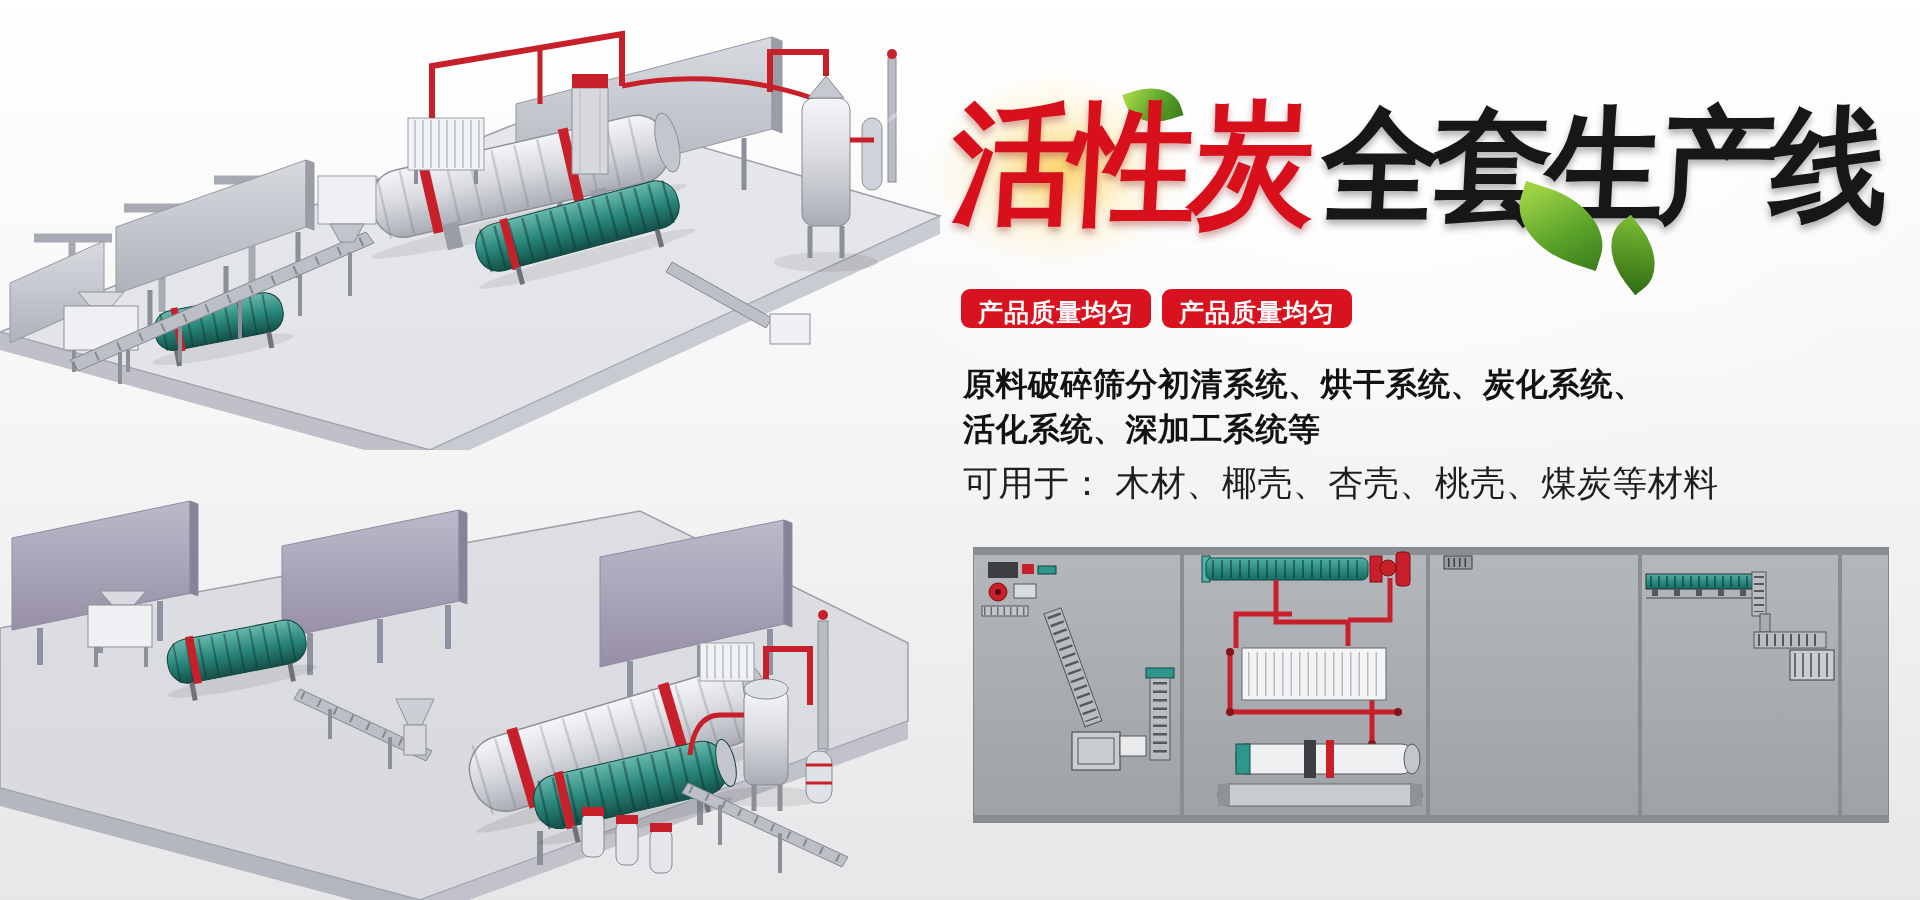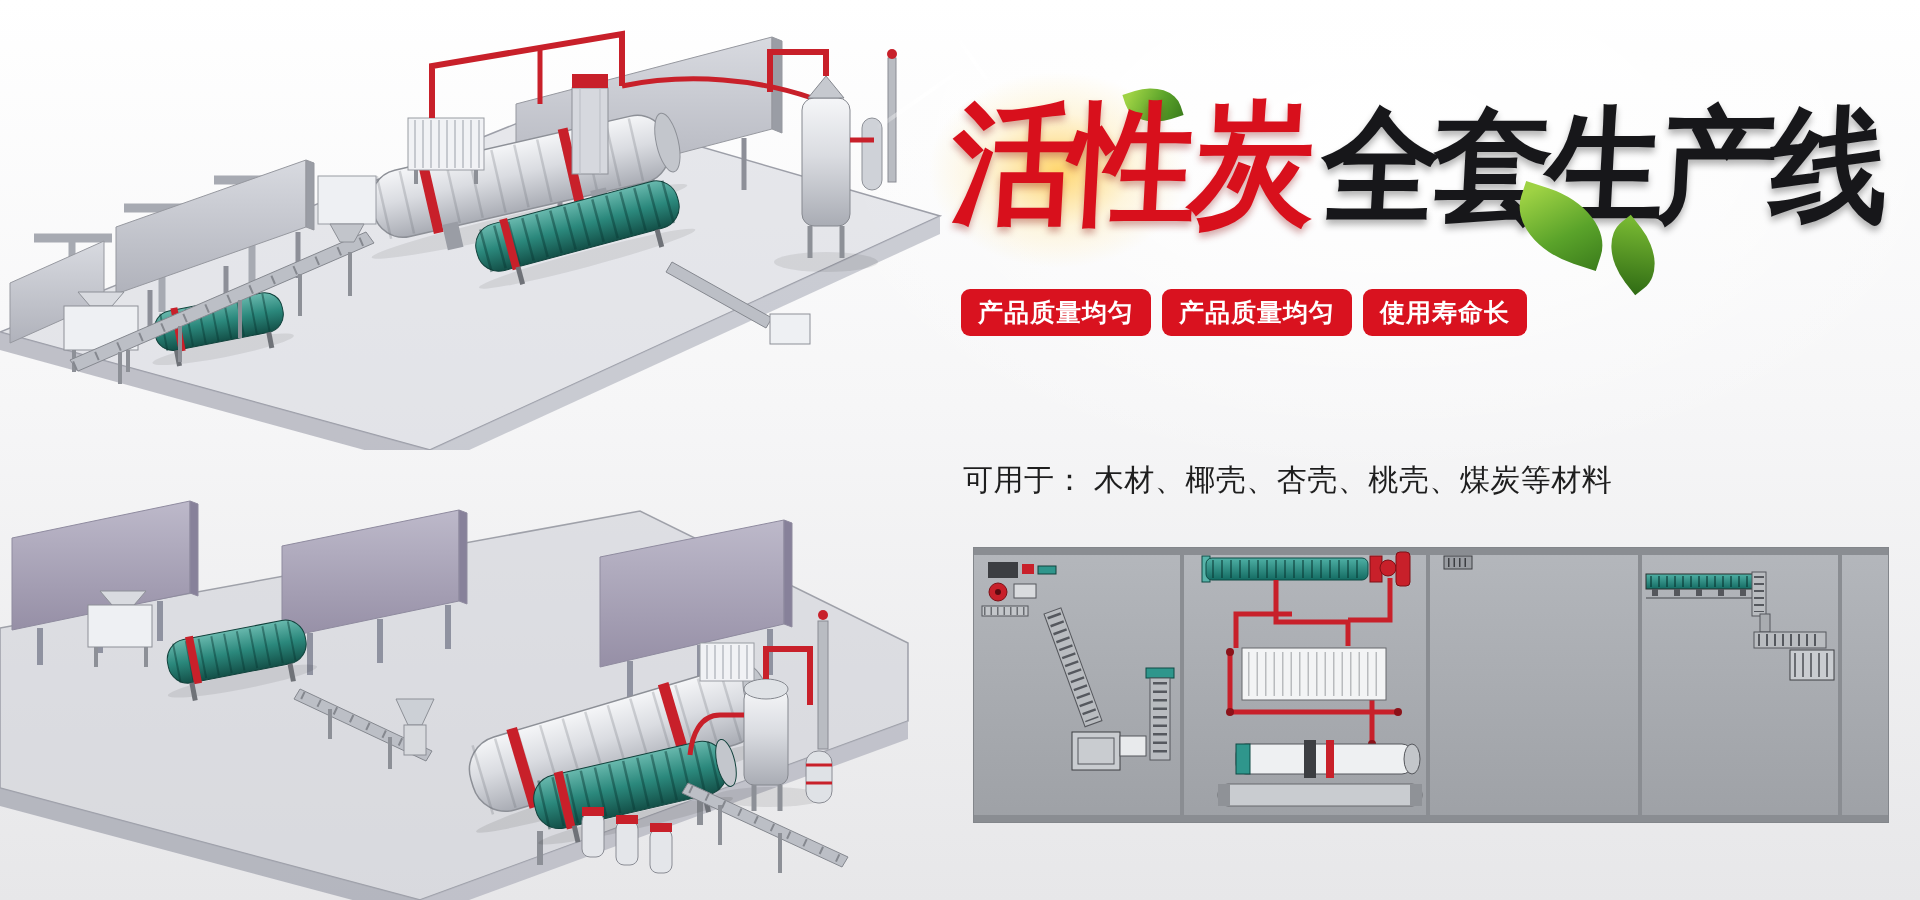--- a/index.html
+++ b/index.html
@@ -19,24 +19,24 @@
 .title-row{position:absolute;left:956px;top:94px;white-space:nowrap;
   transform:skewX(-3deg) scaleX(0.95);transform-origin:left top;}
 .title-red,.title-black{font-family:"DejaVu Serif", serif;font-weight:bold;line-height:1.05;display:inline-block;}
 .title-red{font-size:132px;color:#d8101c;letter-spacing:-7px;text-shadow:0 5px 8px rgba(140,16,16,0.35);}
 .title-black{font-size:125px;color:#17171a;letter-spacing:-7px;margin-left:14px;text-shadow:0 5px 8px rgba(0,0,0,0.30);}
 .leaf{position:absolute;border-radius:0 75% 0 75%;background:linear-gradient(135deg,#9ed244 10%,#5aa32a 60%,#3c7d1c);}
 .leaf1{left:1127px;top:86px;width:52px;height:38px;transform:rotate(-18deg);}
 .leaf2{left:1514px;top:194px;width:94px;height:64px;transform:rotate(18deg);}
 .leaf3{left:1600px;top:232px;width:66px;height:46px;transform:rotate(52deg);background:linear-gradient(135deg,#7cbd34,#2f6b14);}
 .badges{position:absolute;left:961px;top:289px;display:flex;gap:11px;}
-.badge{display:block;background:#d9121f;color:#fff;font-weight:bold;font-size:25px;height:47px;line-height:47px;
+.badge{display:block;background:#d9121f;color:#fff;font-weight:bold;font-size:25px;height:39px;line-height:47px;
   padding:0 17px;border-radius:9px;letter-spacing:1px;}
 .systems{position:absolute;left:963px;top:362px;font-size:32px;font-weight:bold;color:#121212;line-height:1.4;letter-spacing:.5px;}
-.materials{position:absolute;left:963px;top:460px;font-size:30px;color:#1e1e1e;letter-spacing:.5px;}
+.materials{position:absolute;left:963px;top:460px;font-size:35px;color:#1e1e1e;letter-spacing:.5px;}
 .schematic-panel{position:absolute;left:973px;top:547px;width:916px;height:276px;border:1px solid #83868b;background:#aaadb2;}
 .schematic-panel svg{display:block;}
 </style>
 </head>
 <body>
 
 <div class="stage">
 
   <svg class="render-top" width="943" height="450" viewBox="0 0 943 450">
     <defs>
@@ -324,23 +324,26 @@
   <div class="title-row">
     <span class="title-red">活性炭</span><span class="title-black">全套生产线</span>
   </div>
 
   <div class="leaf leaf2"></div>
   <div class="leaf leaf3"></div>
 
   <div class="badges">
     <span class="badge">产品质量均匀</span>
     <span class="badge">产品质量均匀</span>
-    <span class="badge">使用寿命长</span>
   </div>
 
+  <div class="systems">
+    <div>原料破碎筛分初清系统、烘干系统、炭化系统、</div>
+    <div>活化系统、深加工系统等</div>
+  </div>
   <div class="materials">可用于： 木材、椰壳、杏壳、桃壳、煤炭等材料</div>
 
   <div class="schematic-panel">
     <svg width="914" height="274" viewBox="0 0 914 274">
       <defs>
         <linearGradient id="gPanel" x1="0" x2="0" y1="0" y2="1">
           <stop offset="0" stop-color="#b4b7bc"></stop>
             <stop offset="1" stop-color="#9ea1a6"></stop>
         </linearGradient>
         <linearGradient id="gTealS" x1="0" x2="0" y1="0" y2="1">

